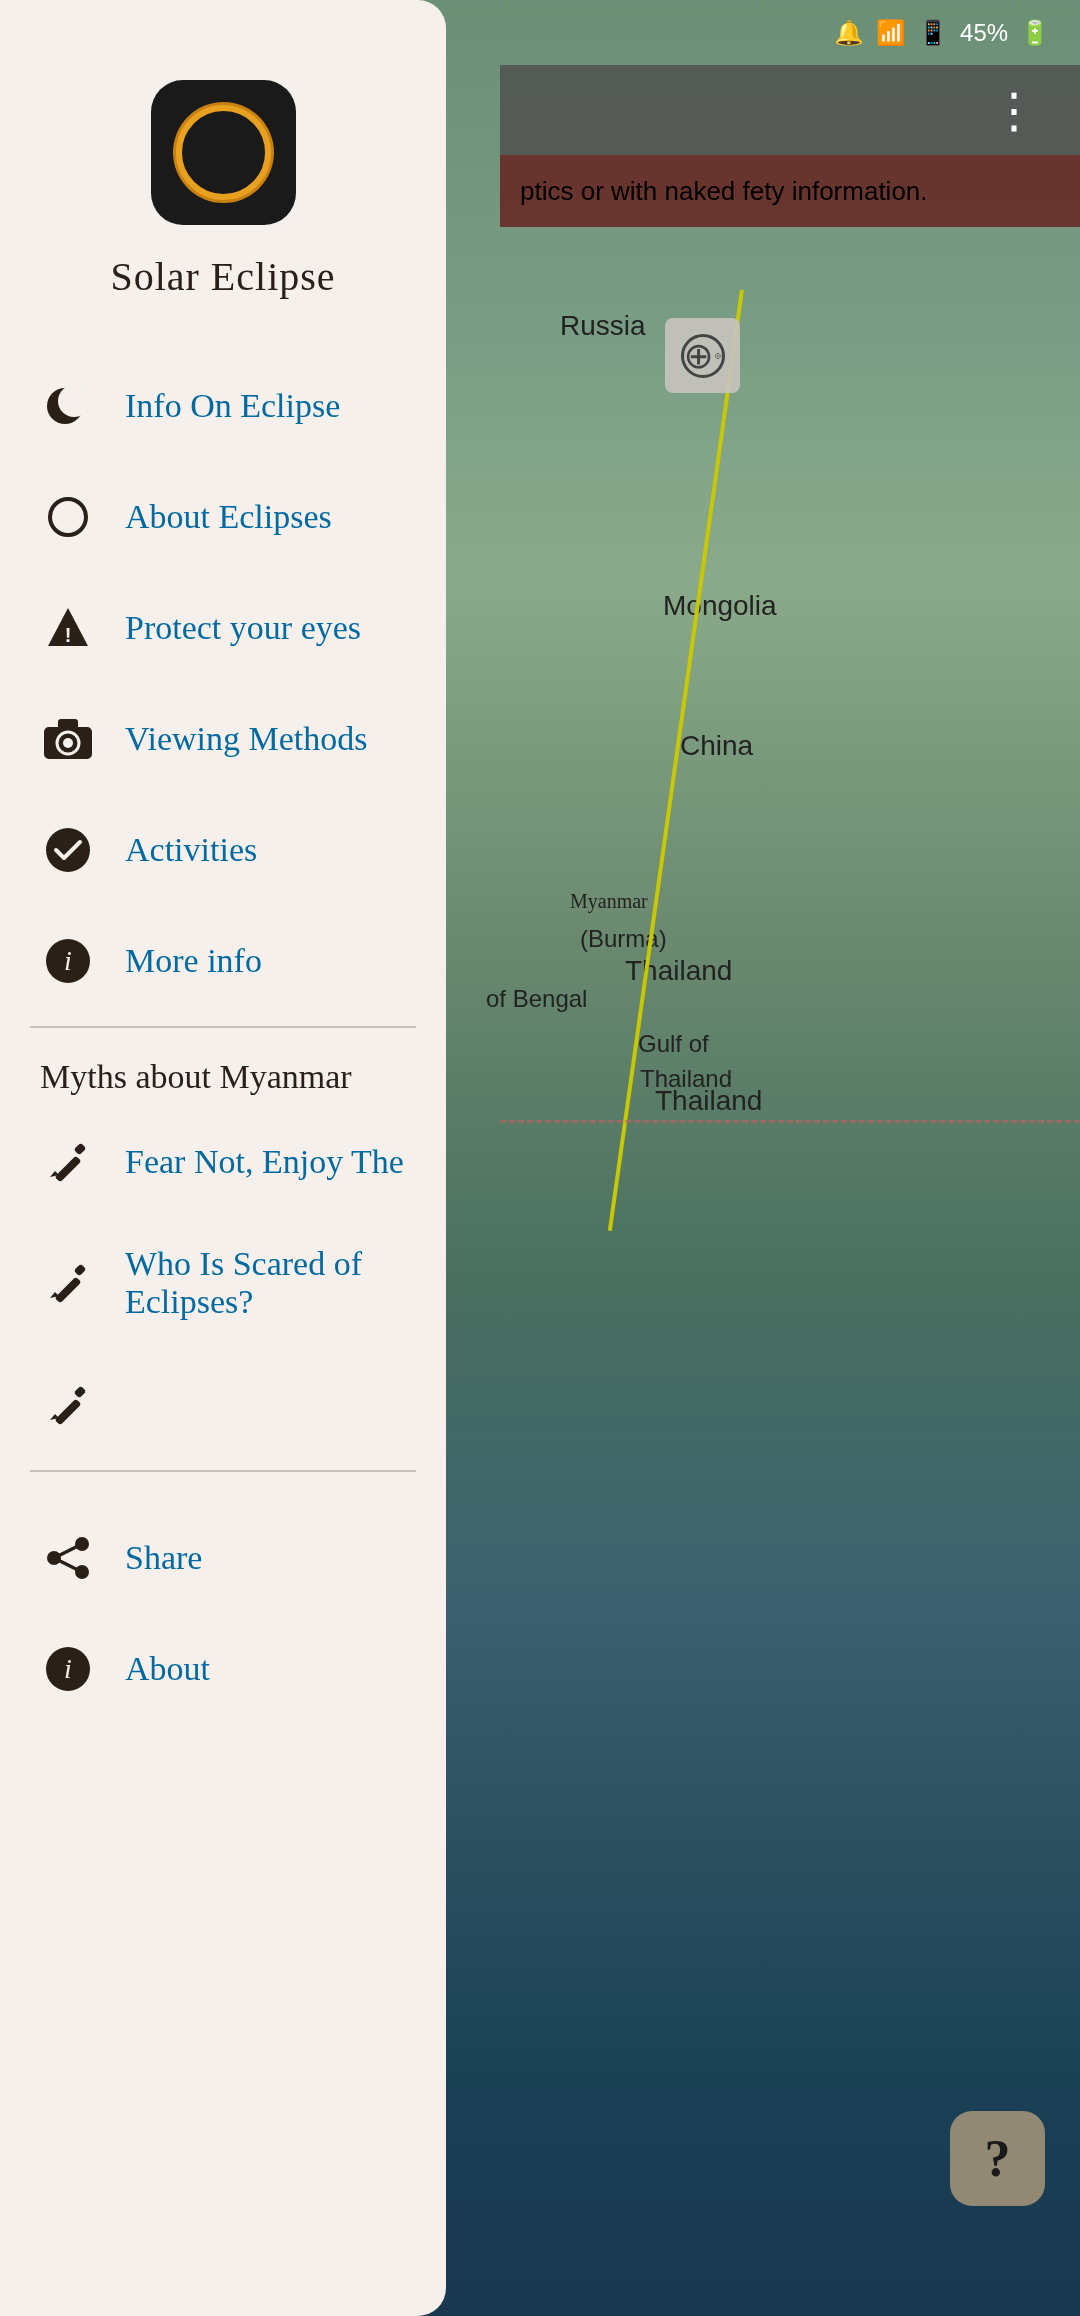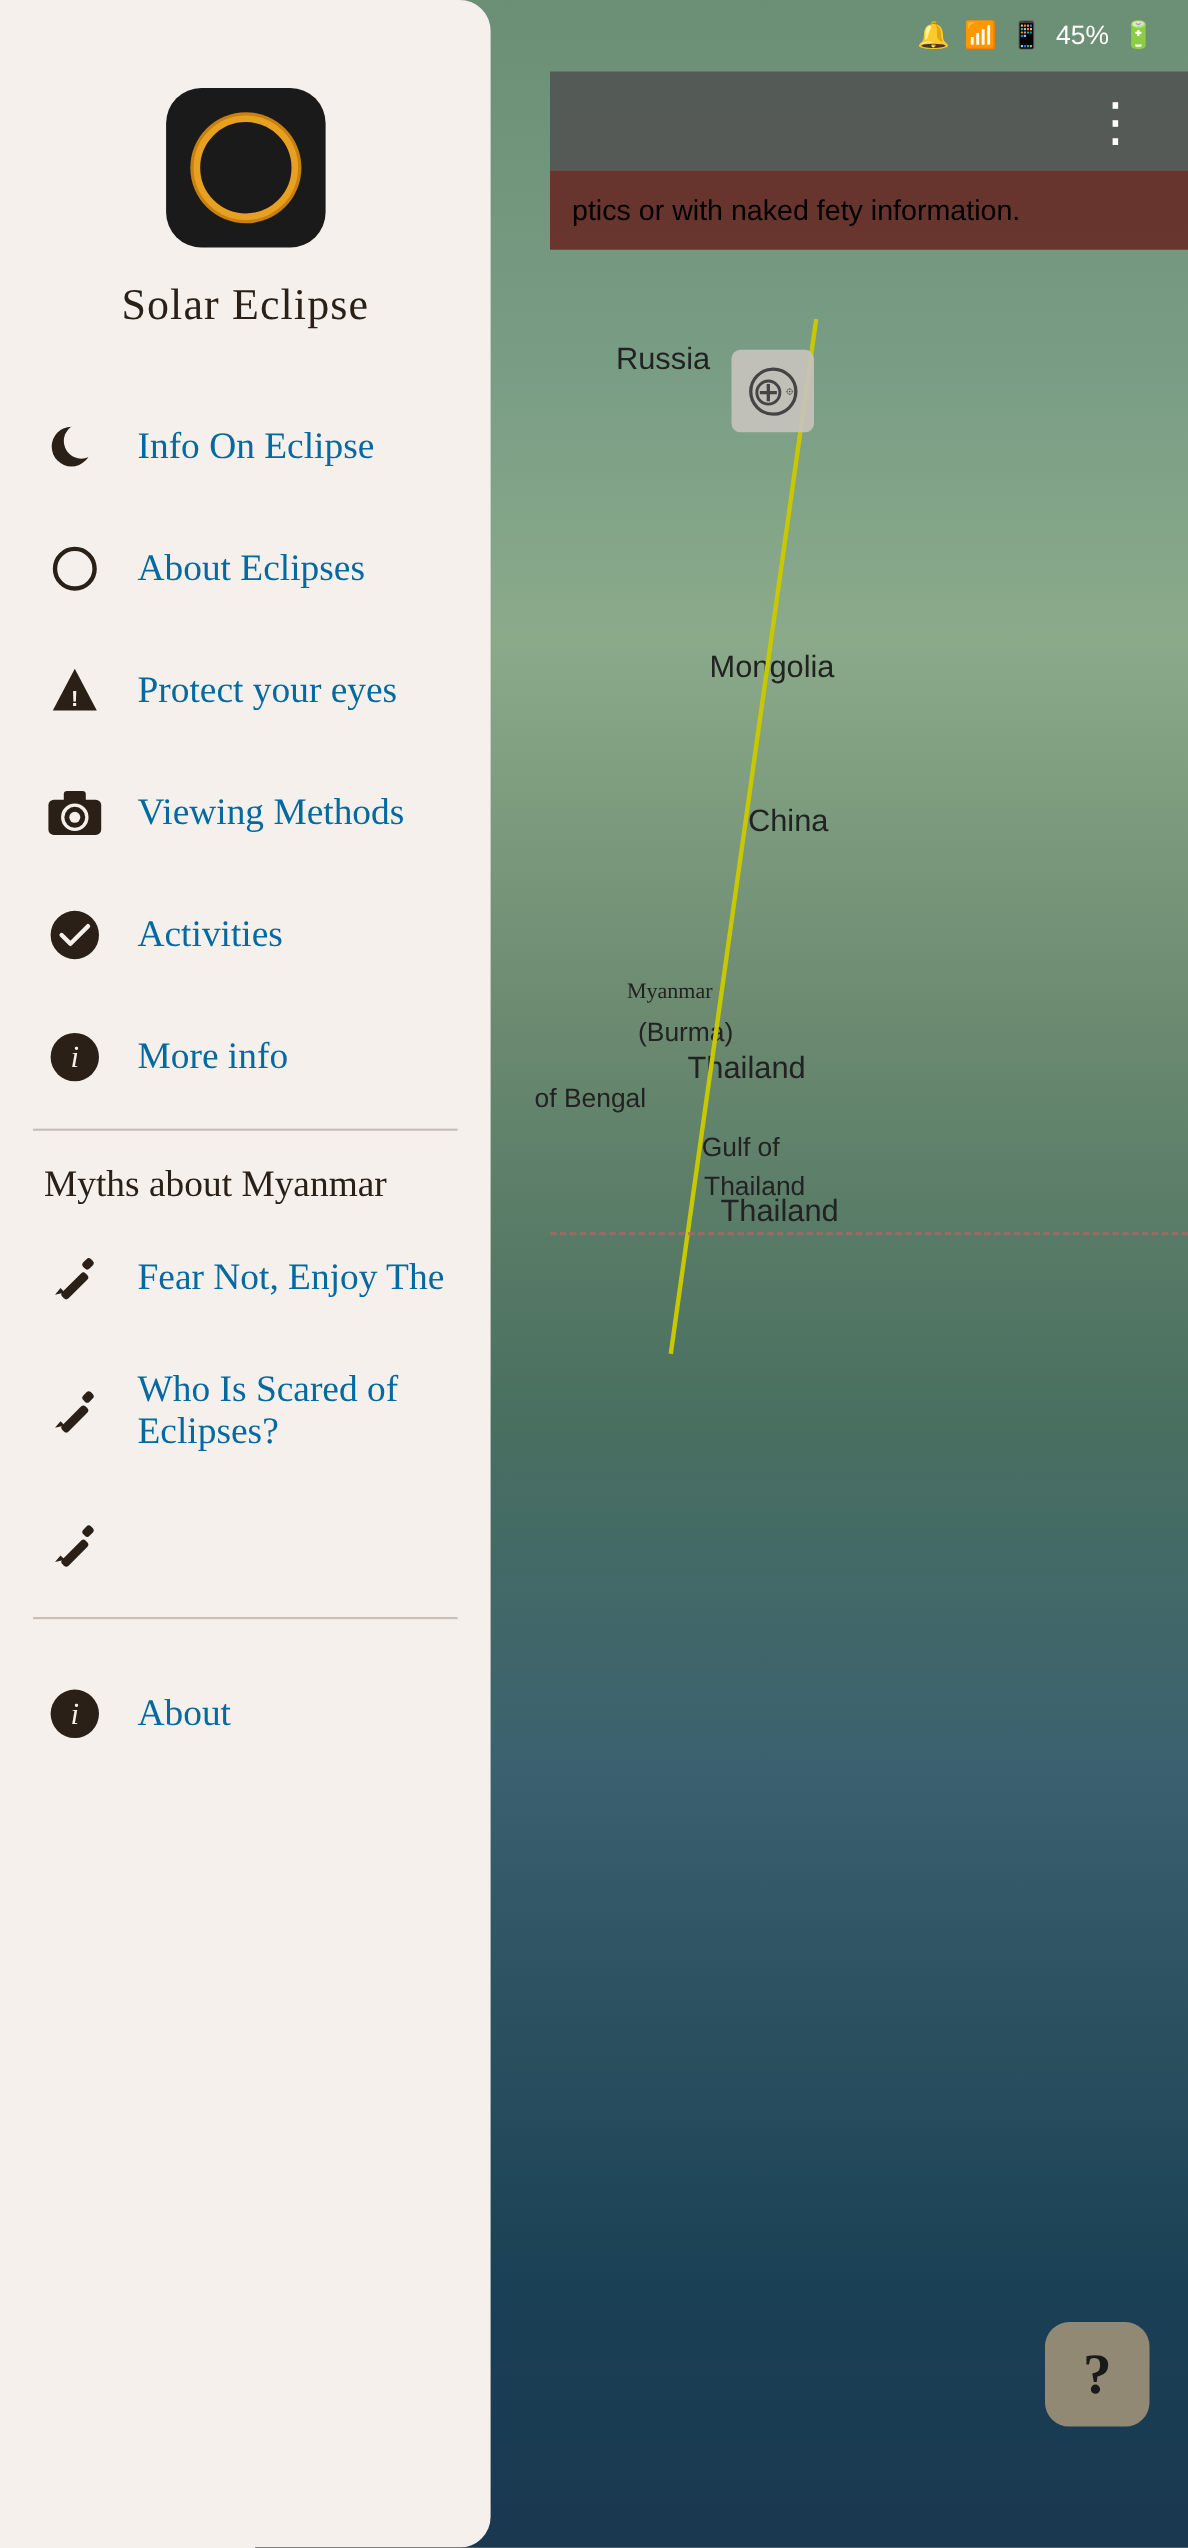--- a/index.html
+++ b/index.html
@@ -29,21 +29,21 @@
     .map-label {
       position: absolute;
       color: #222;
       font-family: Arial, sans-serif;
       font-size: 28px;
       font-weight: 500;
       z-index: 1;
     }
 
     .map-label.russia { top: 310px; left: 560px; }
-    .map-label.mongolia { top: 590px; left: 645px; }
+    .map-label.mongolia { top: 590px; left: 663px; }
     .map-label.china { top: 730px; left: 680px; }
     .map-label.myanmar { top: 890px; left: 570px; font-size: 20px; font-family: Liberation Serif, serif; }
     .map-label.myanmar-p { top: 925px; left: 580px; font-size: 24px; }
     .map-label.thailand { top: 955px; left: 625px; }
     .map-label.bengal { top: 985px; left: 486px; font-size: 24px; }
     .map-label.gulf-thailand { top: 1030px; left: 638px; font-size: 24px; }
     .map-label.gulf-thailand2 { top: 1065px; left: 640px; font-size: 24px; }
     .map-label.malaysia { top: 1085px; left: 655px; }
 
     
@@ -444,20 +444,32 @@
           </svg>
         </div>
       </div>
     </div>
   </div>
 
   <div class="divider"></div>
 
   <div class="menu-section" style="margin-top: 30px;">
 
+    <div class="menu-item">
+      <div class="menu-icon">
+        <svg width="48" height="48" viewBox="0 0 48 48">
+          <circle cx="38" cy="10" r="7" fill="#2a2018"></circle>
+          <circle cx="38" cy="38" r="7" fill="#2a2018"></circle>
+          <circle cx="10" cy="24" r="7" fill="#2a2018"></circle>
+          <line x1="10" y1="24" x2="38" y2="10" stroke="#2a2018" stroke-width="3.5"></line>
+          <line x1="10" y1="24" x2="38" y2="38" stroke="#2a2018" stroke-width="3.5"></line>
+        </svg>
+      </div>
+      <span class="menu-label">Share</span>
+    </div>
 
     <div class="menu-item">
       <div class="menu-icon">
         <svg width="48" height="48" viewBox="0 0 48 48">
           <circle cx="24" cy="24" r="22" fill="#2a2018"></circle>
           <text x="24" y="33" text-anchor="middle" fill="#f5f0eb" font-size="28" font-style="italic" font-family="Georgia,serif">i</text>
         </svg>
       </div>
       <span class="menu-label">About</span>
     </div>

